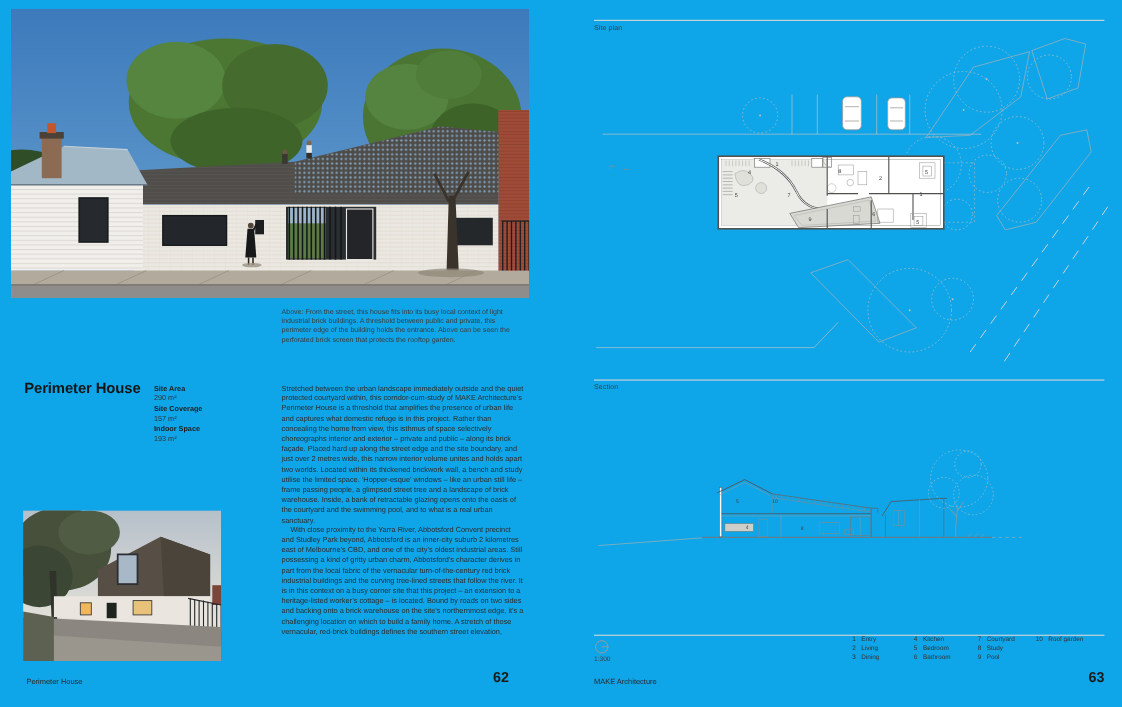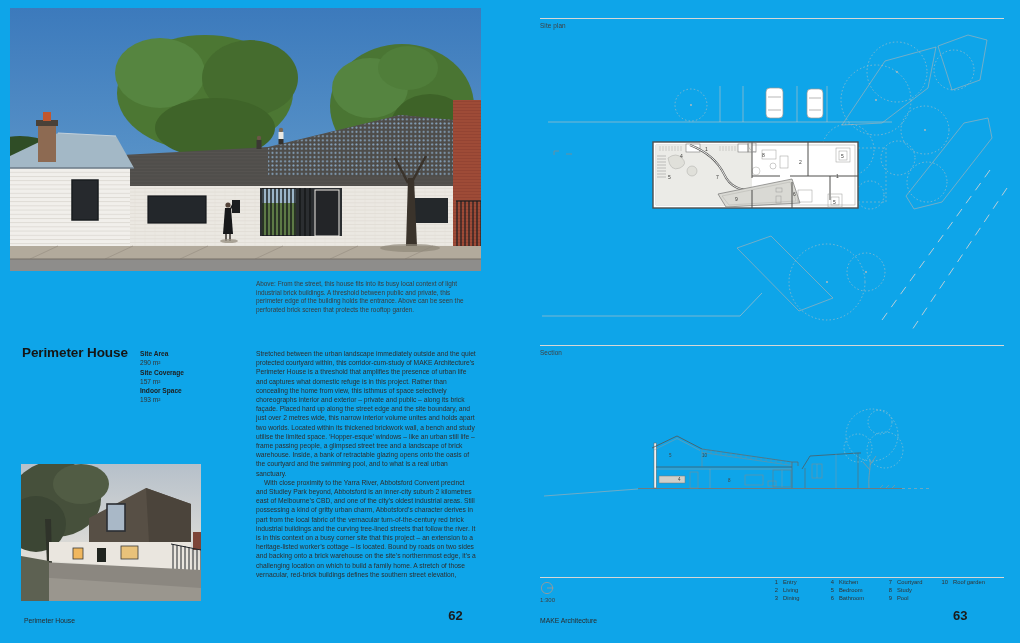--- a/index.html
+++ b/index.html
@@ -524,15 +524,15 @@
       </div>
   </div>
   <div class="leg-col" style="left:938px;top:579px;">
     <div class="leg-row">
         <span class="leg-num">10</span>
         <span class="leg-lab">Roof garden</span>
       </div>
   </div>
 
   <div class="abs footer-small" style="left:540px;top:617px;">MAKE Architecture</div>
-  <div class="abs page-num" style="left:953px;top:608px;width:51px;text-align:left;">63</div>
+  <div class="abs page-num" style="left:953px;top:608px;width:51px;text-align:right;">63</div>
 
 </div>
 
 </body></html>

